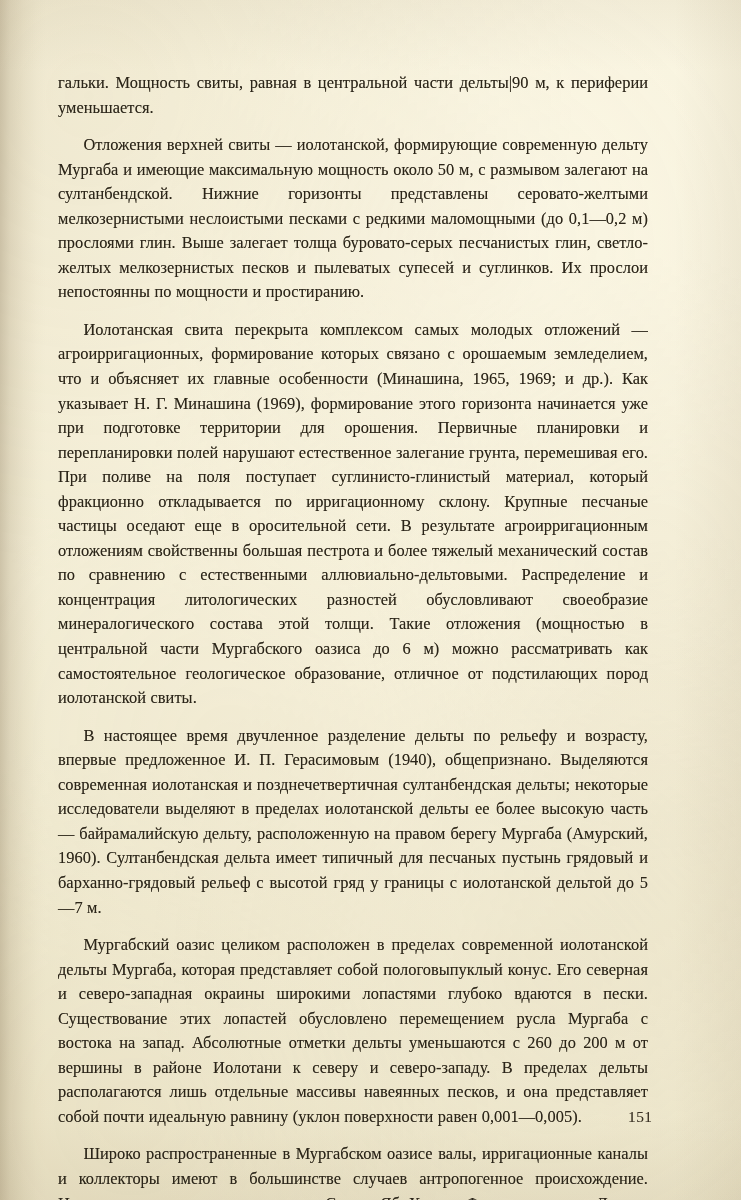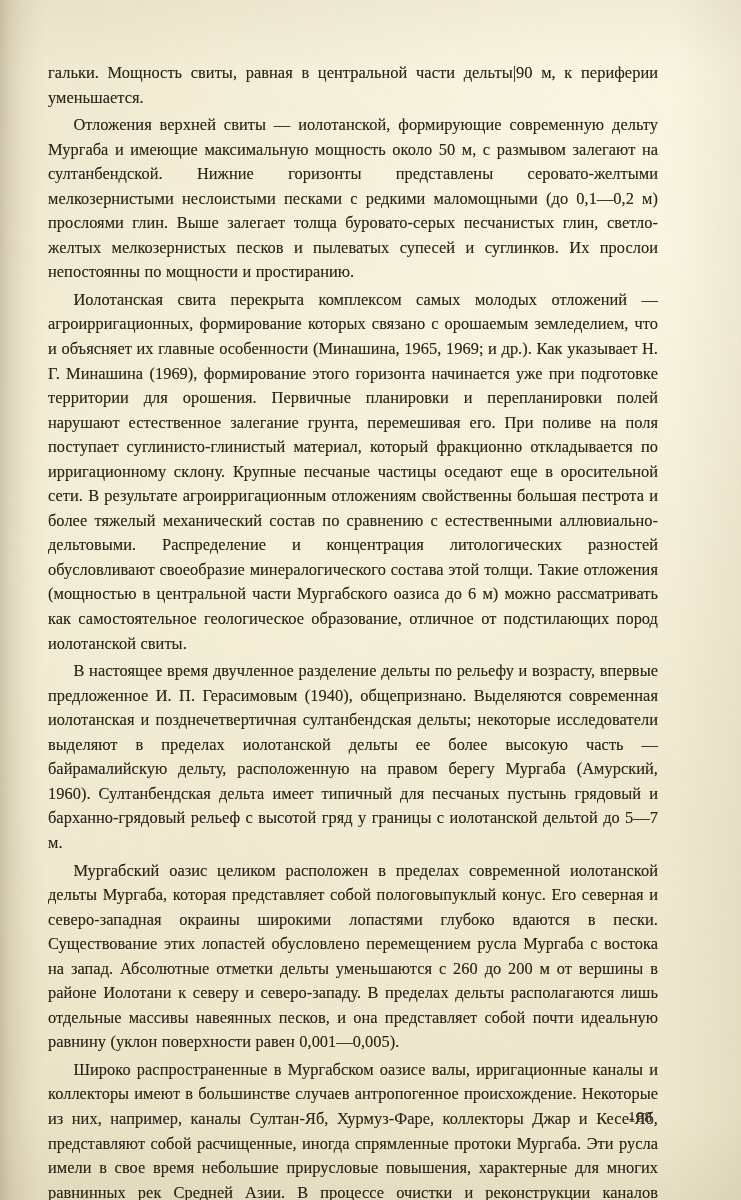--- a/index.html
+++ b/index.html
@@ -72,21 +72,21 @@
   
   #text-block {
     position: absolute;
     left: 45px;
     top: 58px;
     width: 616px;
     z-index: 5;
   }
 
   p.para {
-    margin: 3px;
+    margin: 13px;
     font-size: 16.4px;
     line-height: 24.55px;
     color: #2b2519;
     text-align: justify;
     text-align-last: left;
     word-spacing: 0.02em;
     letter-spacing: 0.002em;
     text-indent: 0;
     
     text-shadow: 0 0 0.55px rgba(45,38,26,0.42);
@@ -121,15 +121,15 @@
   <div id="text-block">
     <p class="para">гальки. Мощность свиты, равная в центральной части дельты|90 м, к периферии уменьшается.</p>
     <p class="para indent">Отложения верхней свиты — иолотанской, формирующие современную дельту Мургаба и имеющие максимальную мощность около 50 м, с размывом залегают на султанбендской. Нижние горизонты представлены серовато-желтыми мелкозернистыми неслоистыми песками с редкими маломощными (до 0,1—0,2 м) прослоями глин. Выше залегает толща буровато-серых песчанистых глин, светло-желтых мелкозернистых песков и пылеватых супесей и суглинков. Их прослои непостоянны по мощности и простиранию.</p>
     <p class="para indent">Иолотанская свита перекрыта комплексом самых молодых отложений — агроирригационных, формирование которых связано с орошаемым земледелием, что и объясняет их главные особенности (Минашина, 1965, 1969; и др.). Как указывает Н. Г. Минашина (1969), формирование этого горизонта начинается уже при подготовке территории для орошения. Первичные планировки и перепланировки полей нарушают естественное залегание грунта, перемешивая его. При поливе на поля поступает суглинисто-глинистый материал, который фракционно откладывается по ирригационному склону. Крупные песчаные частицы оседают еще в оросительной сети. В результате агроирригационным отложениям свойственны большая пестрота и более тяжелый механический состав по сравнению с естественными аллювиально-дельтовыми. Распределение и концентрация литологических разностей обусловливают своеобразие минералогического состава этой толщи. Такие отложения (мощностью в центральной части Мургабского оазиса до 6 м) можно рассматривать как самостоятельное геологическое образование, отличное от подстилающих пород иолотанской свиты.</p>
     <p class="para indent">В настоящее время двучленное разделение дельты по рельефу и возрасту, впервые предложенное И. П. Герасимовым (1940), общепризнано. Выделяются современная иолотанская и позднечетвертичная султанбендская дельты; некоторые исследователи выделяют в пределах иолотанской дельты ее более высокую часть — байрамалийскую дельту, расположенную на правом берегу Мургаба (Амурский, 1960). Султанбендская дельта имеет типичный для песчаных пустынь грядовый и барханно-грядовый рельеф с высотой гряд у границы с иолотанской дельтой до 5—7 м.</p>
     <p class="para indent">Мургабский оазис целиком расположен в пределах современной иолотанской дельты Мургаба, которая представляет собой пологовыпуклый конус. Его северная и северо-западная окраины широкими лопастями глубоко вдаются в пески. Существование этих лопастей обусловлено перемещением русла Мургаба с востока на запад. Абсолютные отметки дельты уменьшаются с 260 до 200 м от вершины в районе Иолотани к северу и северо-западу. В пределах дельты располагаются лишь отдельные массивы навеянных песков, и она представляет собой почти идеальную равнину (уклон поверхности равен 0,001—0,005).</p>
     <p class="para indent">Широко распространенные в Мургабском оазисе валы, ирригационные каналы и коллекторы имеют в большинстве случаев антропогенное происхождение. Некоторые из них, например, каналы Султан-Яб, Хурмуз-Фаре, коллекторы Джар и Кесе-Яб, представляют собой расчищенные, иногда спрямленные протоки Мургаба. Эти русла имели в свое время небольшие прирусловые повышения, характерные для многих равнинных рек Средней Азии. В процессе очистки и реконструкции каналов прирусловые повышения увеличились.</p>
     <p class="para indent">У древних каналов форма валов и план их расположения зависят как от природных факторов (строения протоков Мургаба, их гидрологического режима, процесса аккумуляции, интенсивности смыва и развевания), так и от антропогенных (типа ирригационных систем и продолжительности их существования).</p>
   </div>
 
-  <div id="page-number">188</div>
+  <div id="page-number">151</div>
 
 </div>
 
 </body></html>

